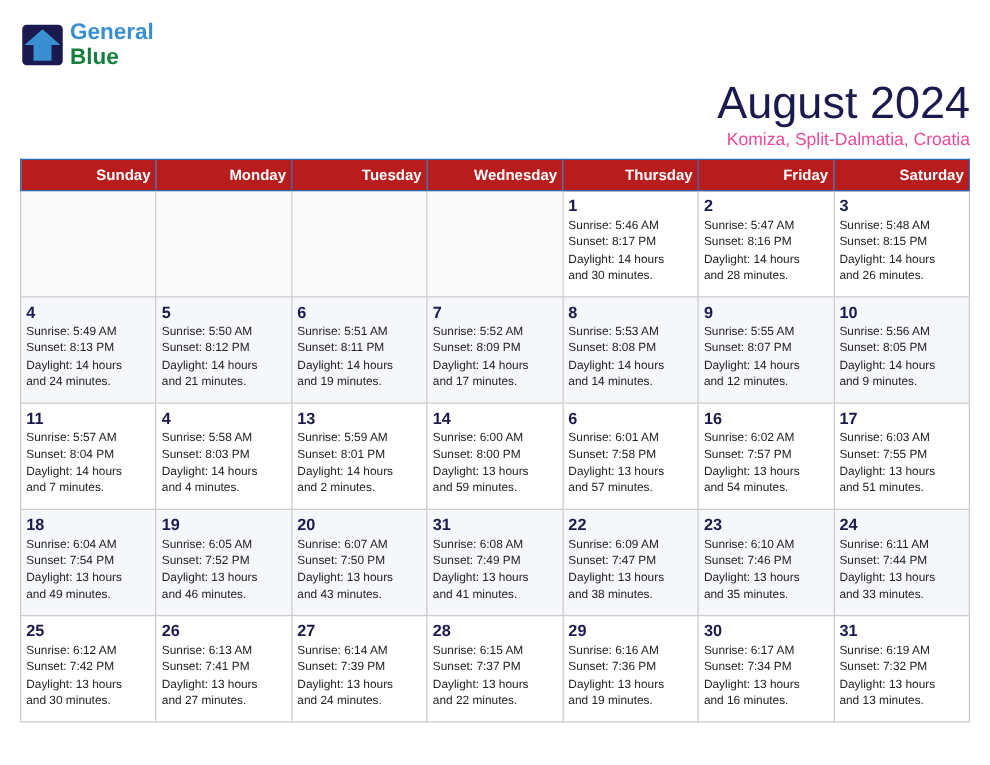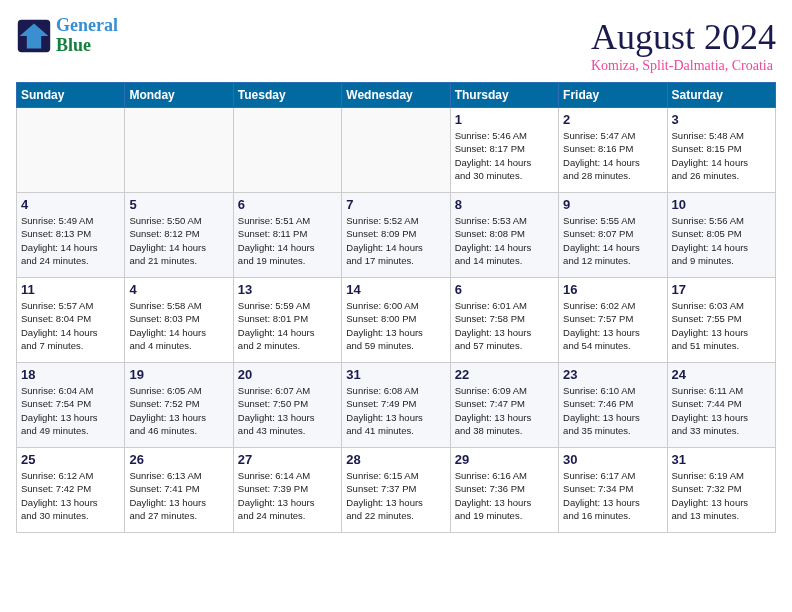--- a/index.html
+++ b/index.html
@@ -8,62 +8,62 @@
       background: #fff;
       width: 792px;
       min-height: 612px;
       padding: 16px;
     }
     .header {
       display: flex;
       justify-content: space-between;
       align-items: flex-start;
       margin-bottom: 8px;
-      font-family: Liberation Serif, serif;
     }
     .logo {
       display: flex;
       align-items: center;
       gap: 4px;
     }
     .logo-text {
       font-size: 18px;
       font-weight: bold;
       color: #1a1a4e;
       line-height: 1.1;
     }
     .logo-text span {
       color: #3a8fd1;
     }
     .logo-icon {
       width: 36px;
       height: 36px;
     }
     .title-block {
-      text-align: left;
+      text-align: right;
+      margin-top: 45px;
     }
     .month-year {
       font-size: 36px;
       color: #1a1a4e;
       font-weight: normal;
     }
     .location {
       font-size: 14px;
       color: #ec4899;
     }
     table {
       width: 100%;
       border-collapse: collapse;
       font-size: 10.5px;
     }
     th {
-      background: #0369a1;
+      background: #b91c1c;
       color: #fff;
       padding: 5px 4px;
-      text-align: left;
+      text-align: right;
       font-size: 12px;
       font-weight: bold;
       border: 1px solid #2a6db5;
     }
     td {
       border: 1px solid #ccc;
       vertical-align: top;
       padding: 4px;
       width: calc(100% / 7);
       height: 85px;

